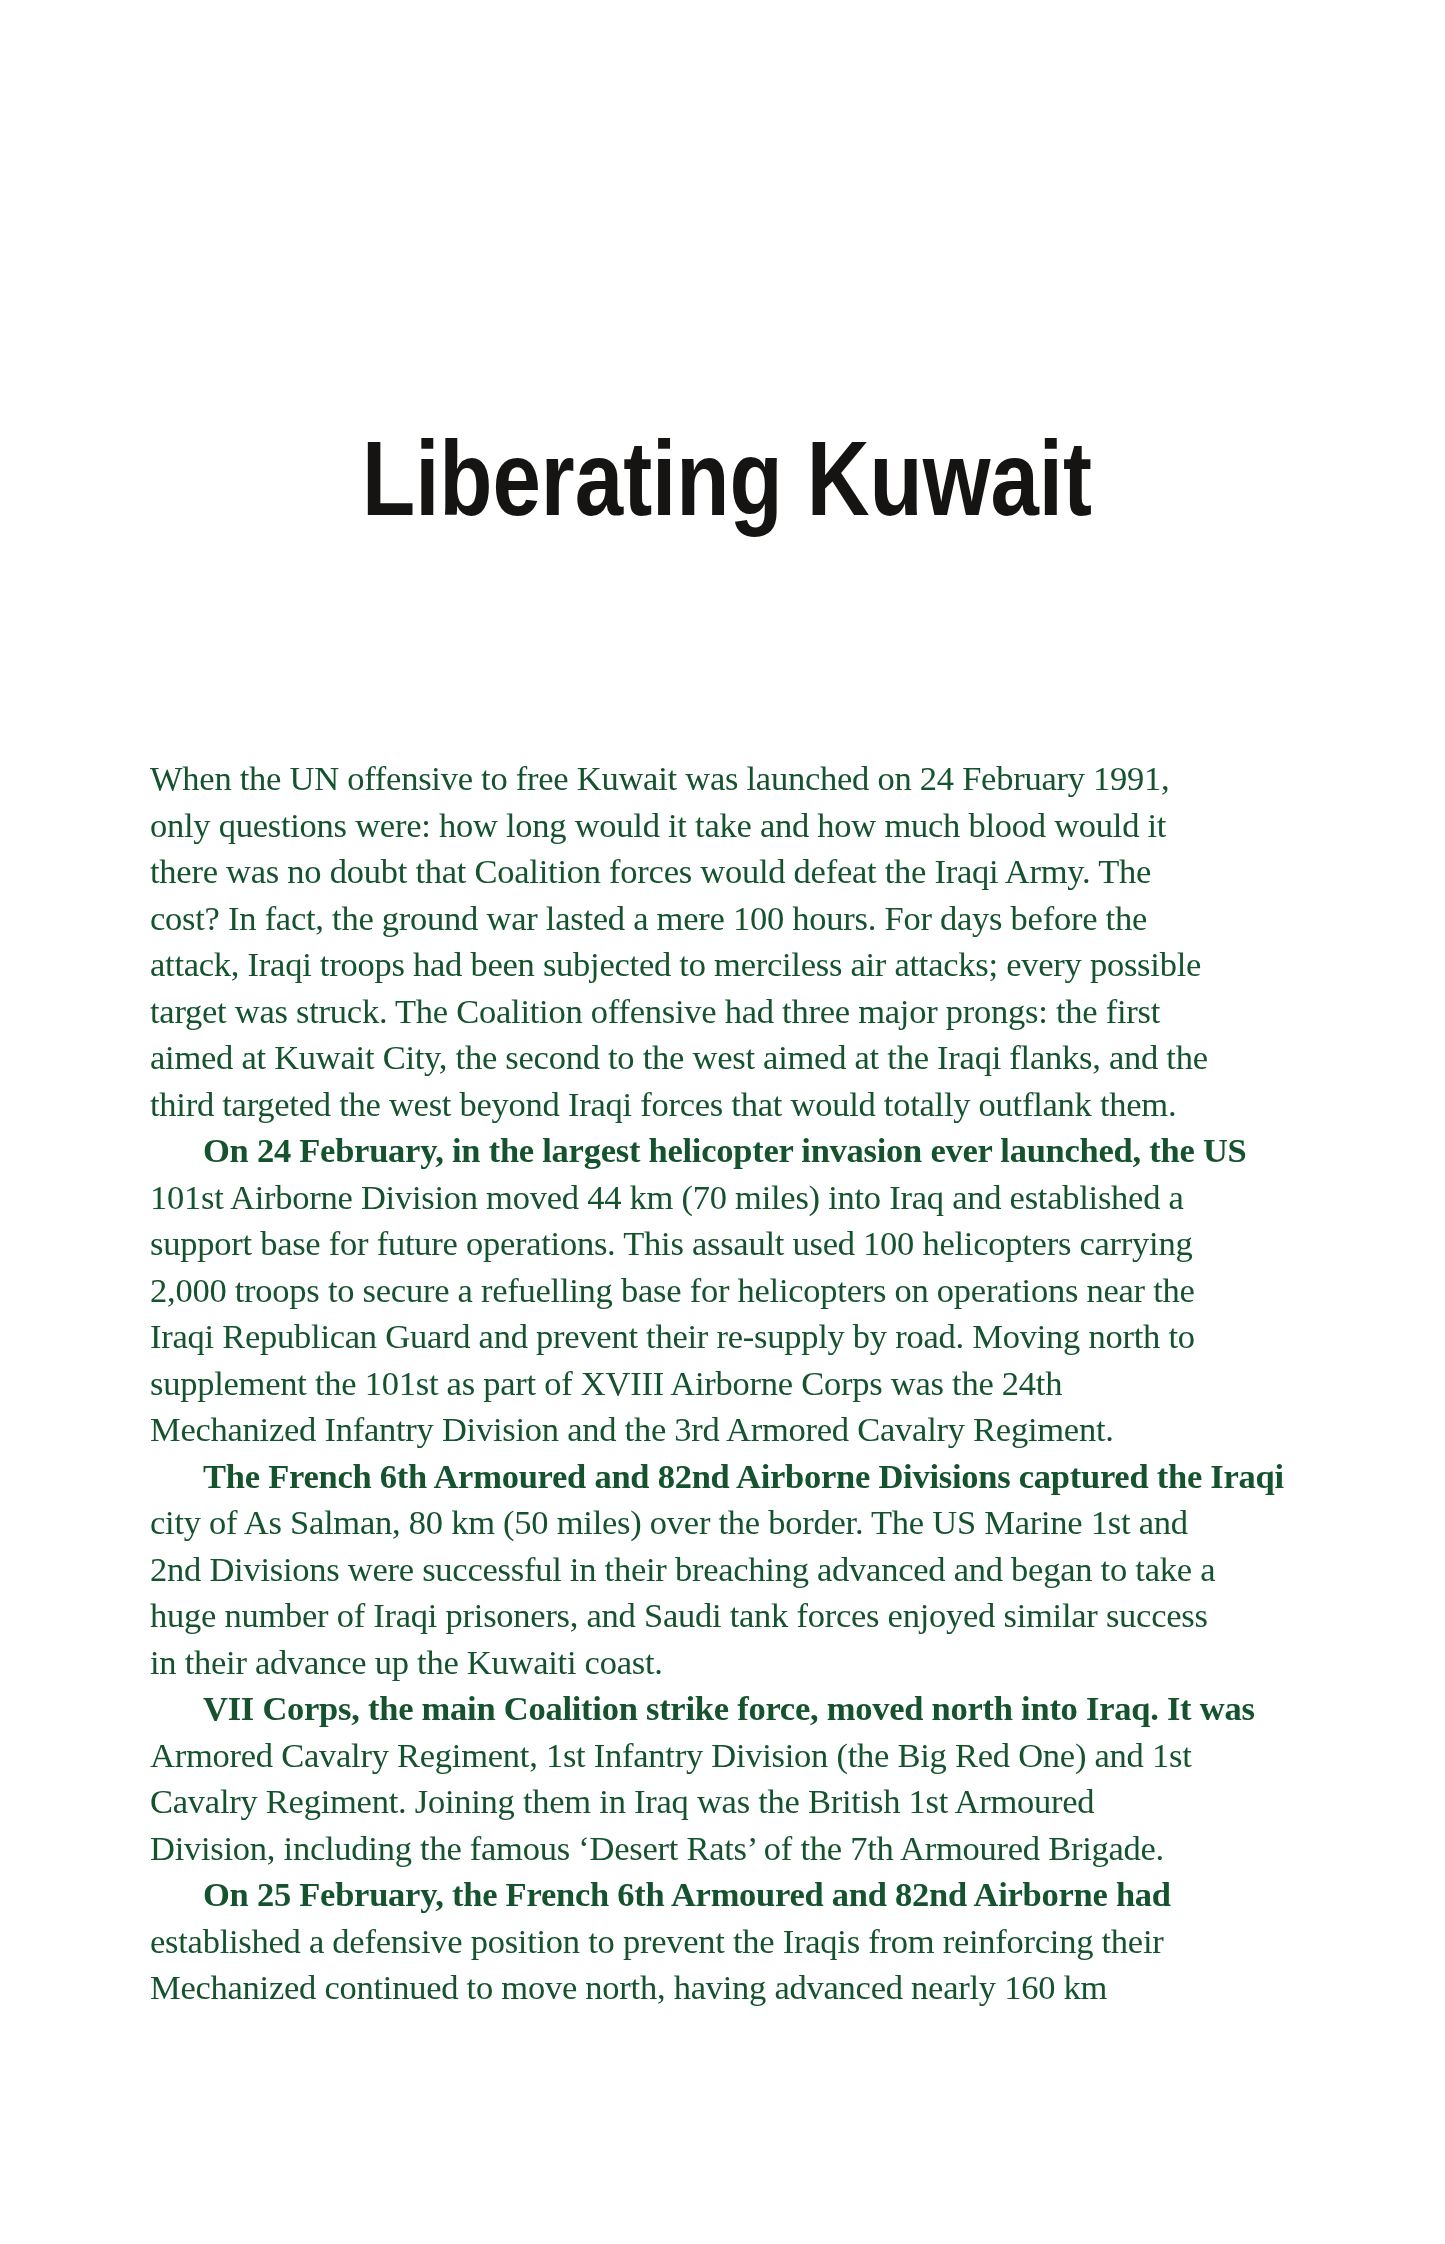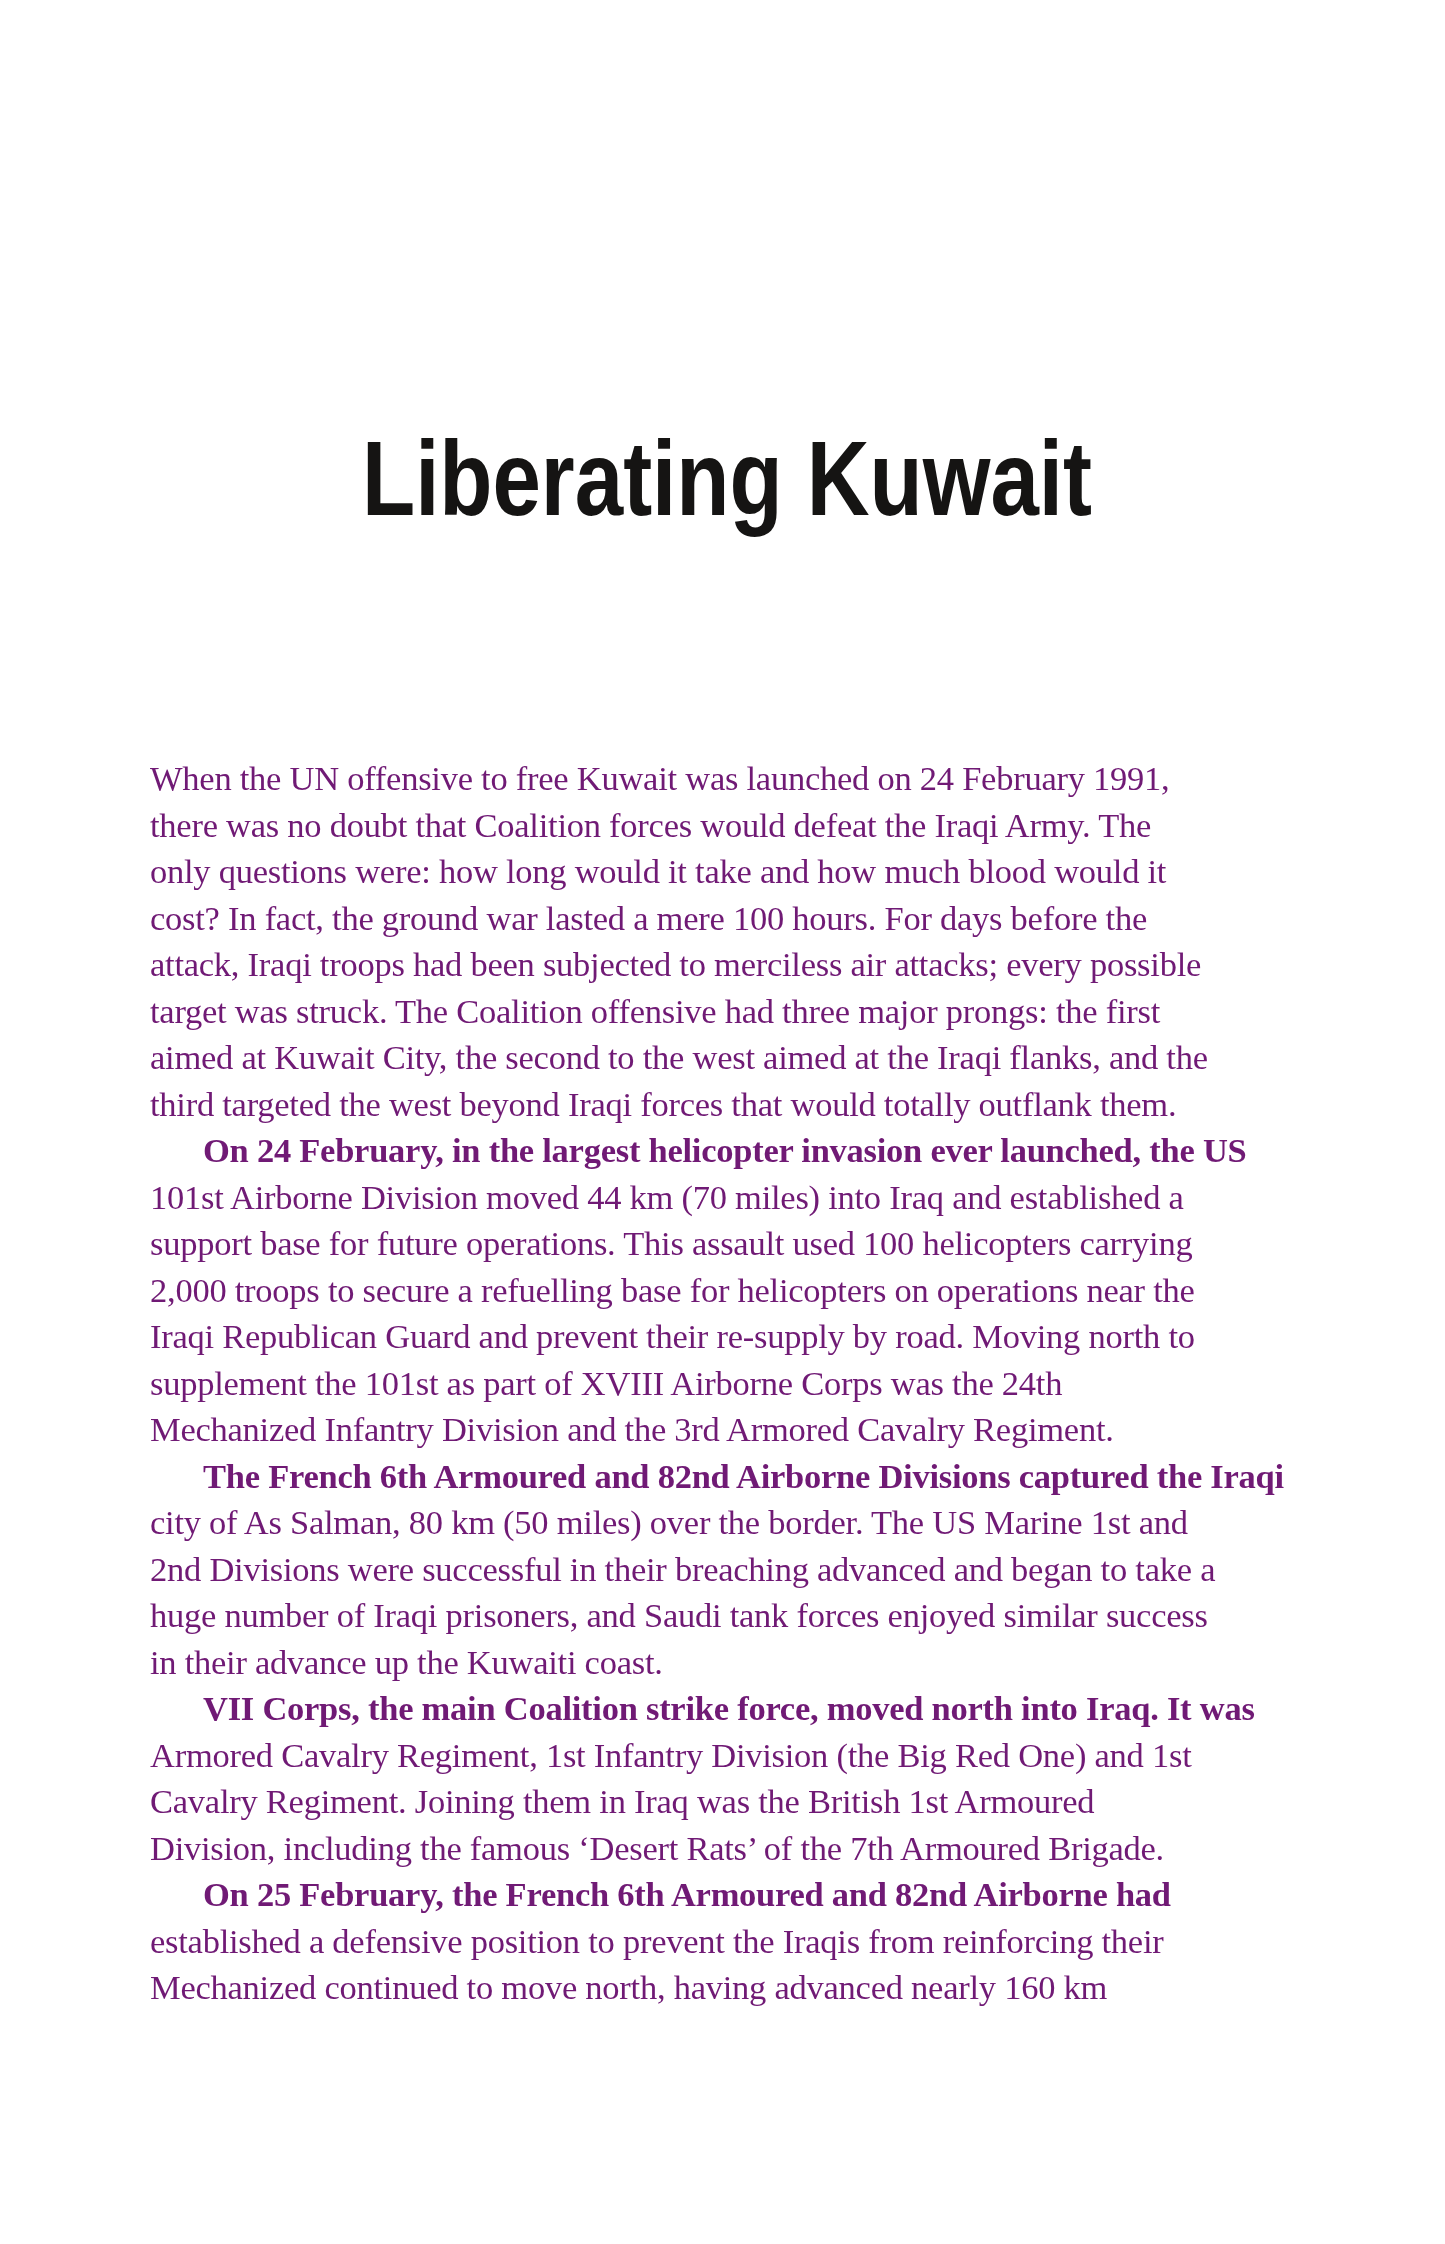--- a/index.html
+++ b/index.html
@@ -30,21 +30,21 @@
   }
   .body-text {
     position: absolute;
     top: 755px;
     left: 150px;
     width: 1160px;
     font-family: "Liberation Serif", serif;
     font-size: 34.5px;
     line-height: 46.5px;
     letter-spacing: -0.25px;
-    color: #701a75;
+    color: #14532d;
   }
   .body-text .line {
     height: 46.5px;
     white-space: pre;
   }
   .body-text .line.indent {
     padding-left: 53px;
     font-weight: bold;
   }
 </style>
@@ -52,22 +52,22 @@
 <body>
 
 <div class="page">
 
   <svg class="title-svg" viewBox="0 0 1445 130" xmlns="http://www.w3.org/2000/svg">
     <text x="362" y="79" textLength="730" lengthAdjust="spacingAndGlyphs">Liberating Kuwait</text>
   </svg>
 
   <div class="body-text">
       <div class="line">When the UN offensive to free Kuwait was launched on 24 February 1991,</div>
+      <div class="line">only questions were: how long would it take and how much blood would it</div>
       <div class="line">there was no doubt that Coalition forces would defeat the Iraqi Army. The</div>
-      <div class="line">only questions were: how long would it take and how much blood would it</div>
       <div class="line">cost? In fact, the ground war lasted a mere 100 hours. For days before the</div>
       <div class="line">attack, Iraqi troops had been subjected to merciless air attacks; every possible</div>
       <div class="line">target was struck. The Coalition offensive had three major prongs: the first</div>
       <div class="line">aimed at Kuwait City, the second to the west aimed at the Iraqi flanks, and the</div>
       <div class="line">third targeted the west beyond Iraqi forces that would totally outflank them.</div>
       <div class="line indent">On 24 February, in the largest helicopter invasion ever launched, the US</div>
       <div class="line">101st Airborne Division moved 44 km (70 miles) into Iraq and established a</div>
       <div class="line">support base for future operations. This assault used 100 helicopters carrying</div>
       <div class="line">2,000 troops to secure a refuelling base for helicopters on operations near the</div>
       <div class="line">Iraqi Republican Guard and prevent their re-supply by road. Moving north to</div>

